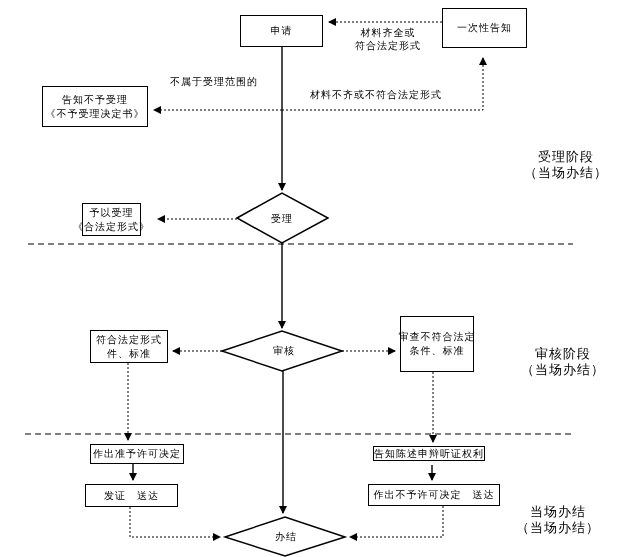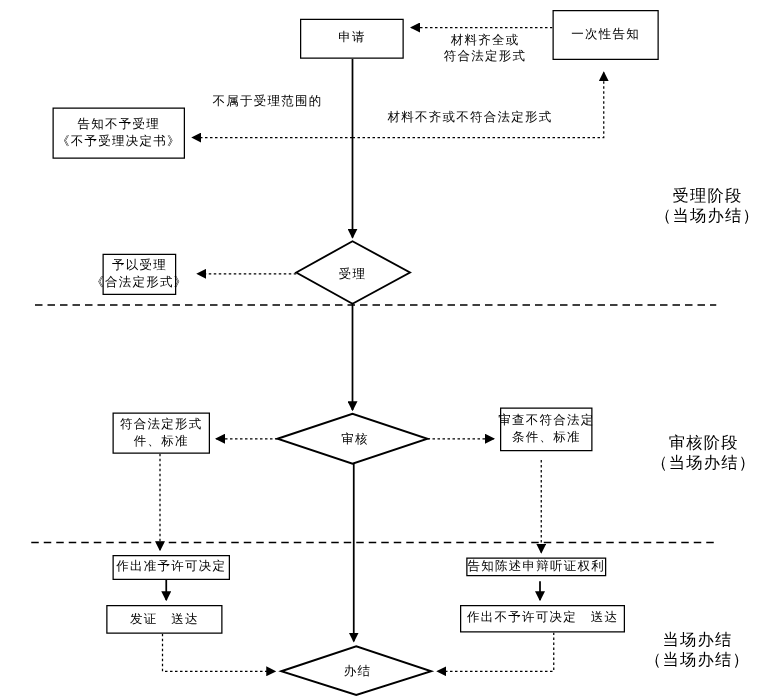--- a/index.html
+++ b/index.html
@@ -106,21 +106,21 @@
   <div class="box" style="left:82px;top:203px;width:59px;height:33px">
     <span>予以受理</span>
     <span>《合法定形式》</span>
   </div>
 
   <div class="box" style="left:90px;top:330px;width:78px;height:33px">
     <span>符合法定形式</span>
     <span>件、标准</span>
   </div>
 
-  <div class="box" style="left:400px;top:326px;width:74px;height:35px">
+  <div class="box" style="left:400px;top:316px;width:74px;height:56px">
     <span>审查不符合法定</span>
     <span>条件、标准</span>
   </div>
 
   <div class="box" style="left:90px;top:444px;width:94px;height:20px">
     <span>作出准予许可决定</span>
   </div>
 
   <div class="box" style="left:85px;top:484px;width:93px;height:23px">
     <span>发证　送达</span>

